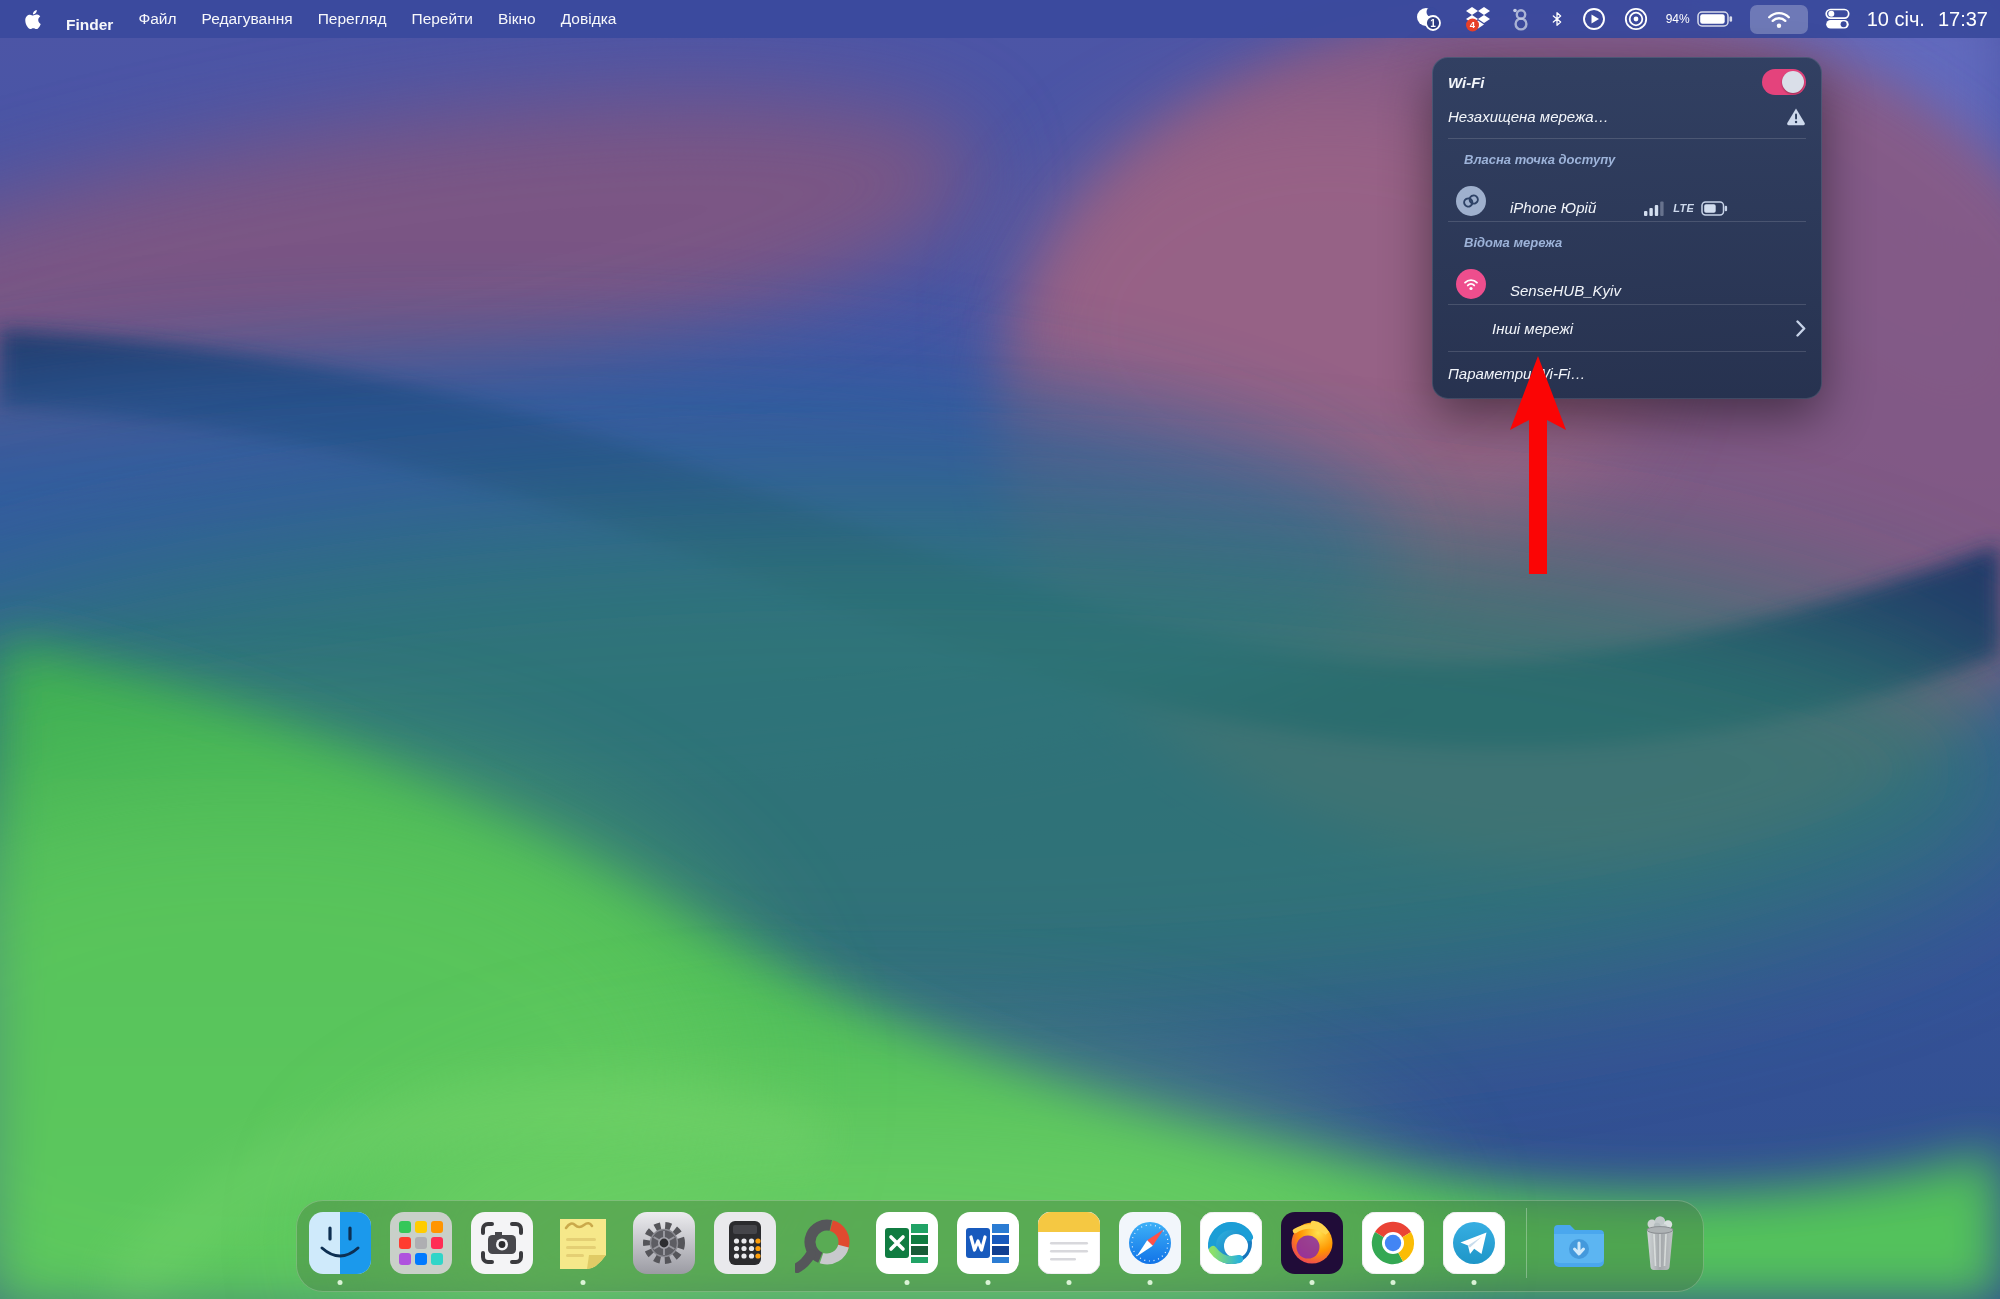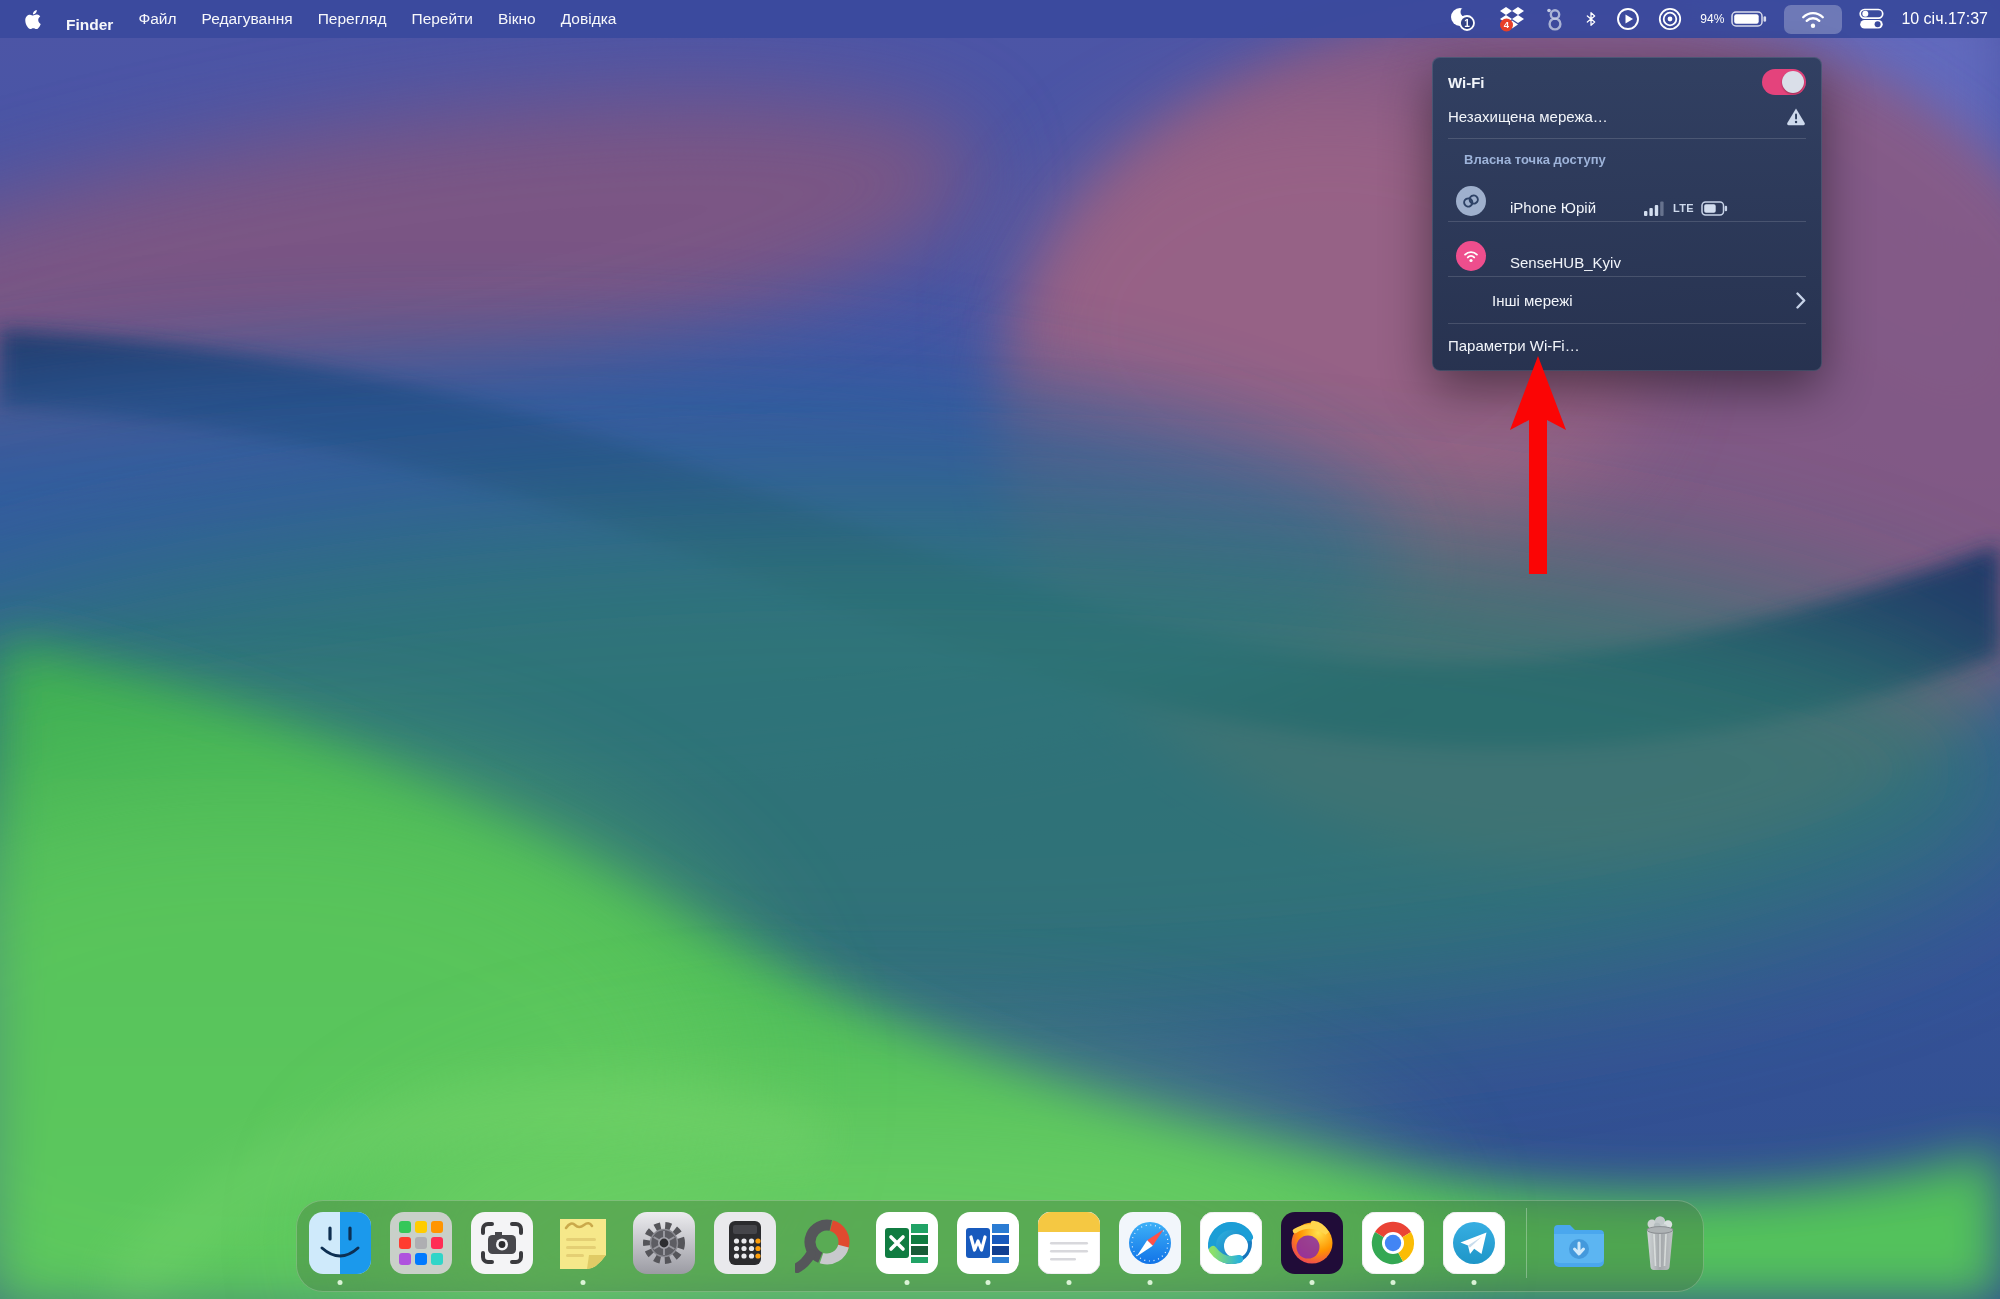--- a/index.html
+++ b/index.html
@@ -11,27 +11,27 @@
   .menubar{position:absolute;top:0;left:0;right:0;height:38px;display:flex;align-items:center;
            justify-content:space-between;background:rgba(58,74,157,0.96);color:#fff;z-index:20;}
   .mb-left{display:flex;align-items:center;gap:25px;padding-left:25px;font-size:15.5px;}
   .mb-item{color:rgba(255,255,255,.96);cursor:default;white-space:nowrap;}
   .mb-item.app{font-weight:700;margin-top:12px;}
   .mb-right{display:flex;align-items:center;gap:17px;padding-right:12px;font-size:15px;}
   .mb-ico{display:flex;align-items:center;justify-content:center;}
   .batt-group{display:flex;align-items:center;gap:7px;font-size:12px;}
   .wifi-btn{width:58px;height:29px;border-radius:7px;background:rgba(255,255,255,.26);
             display:flex;align-items:center;justify-content:center;}
-  .clock{display:flex;align-items:center;font-size:16px;}
+  .clock{display:flex;align-items:center;gap:13px;font-size:20px;}
 
   
-  .wifi-menu{position:absolute;left:1432px;top:57px;width:390px;border-radius:8px;
+  .wifi-menu{position:absolute;left:1432px;top:57px;width:390px;border-radius:16px;
       background:linear-gradient(180deg,rgba(47,63,97,.97),rgba(36,49,78,.97));
       box-shadow:0 18px 50px rgba(0,0,0,.45), inset 0 0 0 1px rgba(255,255,255,.12);
-      padding:8px 0 10px;color:#f2f5fa;z-index:30;}
+      padding:8px 0 10px;color:#f2f5fa;z-index:30;font-style:italic;}
   .wm-row{display:flex;align-items:center;padding:0 16px;height:34px;font-size:15px;}
   .wm-row .grow{flex:1;}
   .wm-title{font-weight:700;}
   .wm-header{padding:8px 32px 2px;font-size:13px;font-weight:600;color:#9db3d9;height:18px;}
   .wm-net{height:44px;display:flex;align-items:flex-end;gap:24px;padding:0 24px;font-size:15px;}
   .wm-div{height:1px;background:rgba(255,255,255,.14);margin:5px 16px;}
   .toggle{width:44px;height:26px;border-radius:13px;background:#e4437c;position:relative;flex:none;}
   .toggle .knob{position:absolute;top:2px;right:2px;width:22px;height:22px;border-radius:50%;
                 background:#dadfe9;box-shadow:0 1px 2px rgba(0,0,0,.35);}
   .net-ico{width:30px;height:30px;border-radius:50%;flex:none;display:flex;align-items:center;justify-content:center;}
@@ -234,20 +234,21 @@
         <span class="lte">LTE</span>
         <svg width="28" height="15" viewBox="0 0 28 15">
           <rect x="1" y="1" width="21.5" height="13" rx="3.5" fill="none" stroke="#c7d3e8" stroke-width="1.5"></rect>
           <rect x="3.2" y="3.2" width="11.5" height="8.6" rx="1.8" fill="#d3deef"></rect>
           <rect x="23.7" y="4.8" width="2.4" height="5.4" rx="1.2" fill="#c7d3e8"></rect>
         </svg>
       </span>
     </div>
     <div class="wm-div"></div>
 
+    <div class="wm-header">Відома мережа</div>
     <div class="wm-net">
       <span class="net-ico" style="background:#ee4e8d;">
         <svg width="24" height="24" viewBox="0 0 30 30" fill="none" stroke="#fff" stroke-width="2.4" stroke-linecap="round">
           <path d="M7.6 13.2 a10.5 10.5 0 0 1 14.8 0"></path>
           <path d="M11 16.7 a5.7 5.7 0 0 1 8 0"></path>
           <circle cx="15" cy="20.6" r="2" fill="#fff" stroke="none"></circle>
         </svg>
       </span>
       <span>SenseHUB_Kyiv</span>
     </div>

